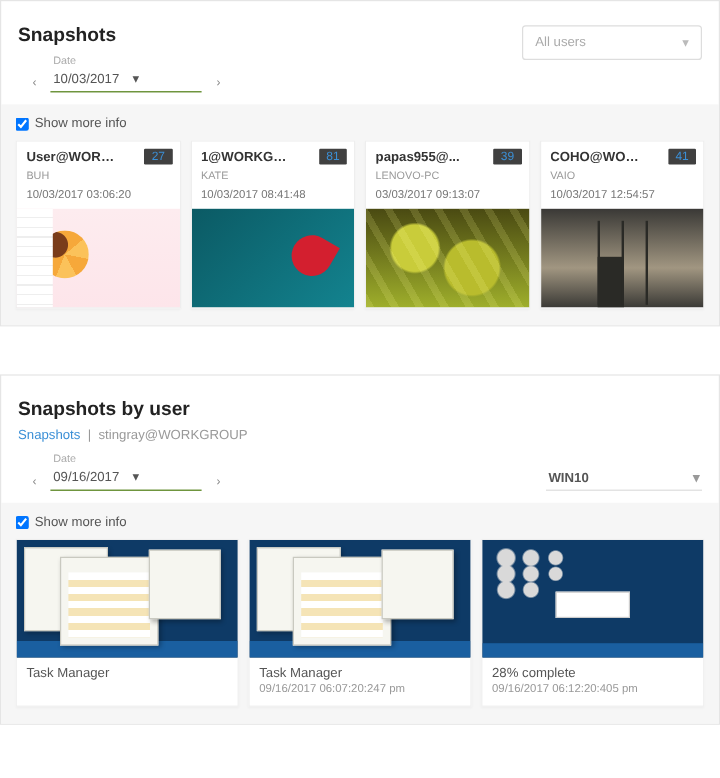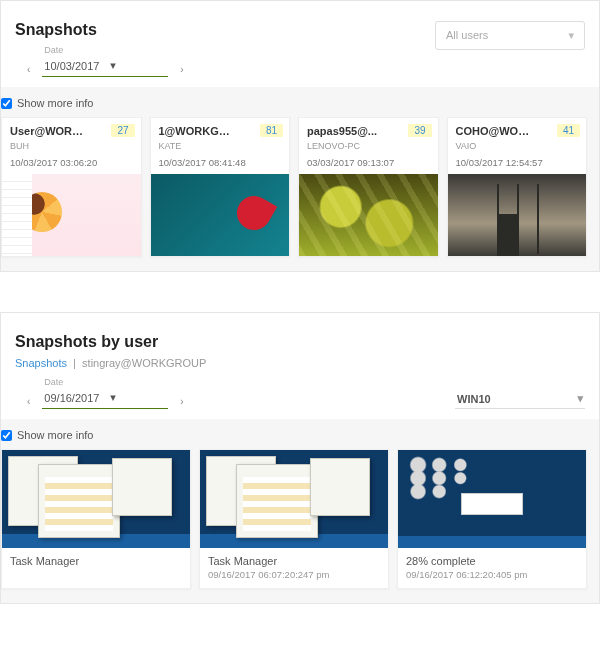--- a/index.html
+++ b/index.html
@@ -10,30 +10,30 @@
   .breadcrumb { font-size: 11px; color: #999; margin: 6px 0 8px 0; }
   .breadcrumb a { color: #3b8fd6; text-decoration: none; }
   .date-wrap { display: flex; align-items: flex-end; gap: 8px; margin-left: 8px; }
   .date-field-wrap { display: flex; flex-direction: column; }
   .date-label { font-size: 9px; color: #aaa; margin-left: 2px; }
   .date-field { display: flex; align-items: center; border-bottom: 1px solid #4d7c0f; padding: 2px 0 2px 2px; }
   .date-field span { font-size: 11px; color: #555; width: 62px; }
   .arrow { font-size: 10px; color: #888; cursor: pointer; padding: 2px 4px; user-select: none; }
   .users-select { border: 1px solid #ddd; border-radius: 3px; padding: 7px 10px; font-size: 11px; color: #aaa; width: 150px; display: flex; justify-content: space-between; cursor: pointer; }
   .user-simple { border-bottom: 1px solid #ddd; font-size: 11px; color: #555; width: 130px; padding: 3px 2px; display: flex; justify-content: space-between; align-items: center; cursor: pointer; font-weight: bold; }
-  .panel-body { background: #f6f6f6; padding: 10px 12px 14px 0; }
+  .panel-body { background: #f6f6f6; padding: 10px 12px 14px 12px; }
   .showmore { display: flex; align-items: center; gap: 5px; font-size: 11px; color: #555; margin-bottom: 8px; }
   .showmore input { width: 11px; height: 11px; }
   .card-row { display: flex; gap: 8px; }
   .card { flex: 1; background: #fff; border: 1px solid #eee; box-shadow: 0 1px 2px rgba(0,0,0,0.04); }
   .card-head { padding: 7px 8px 6px 8px; position: relative; }
   .card-head .uname { font-size: 11px; font-weight: 600; color: #333; white-space: nowrap; overflow: hidden; text-overflow: ellipsis; width: 76px; display: inline-block; }
   .card-head .machine { font-size: 9px; color: #999; margin-top: 1px; }
   .card-head .ts { font-size: 9.5px; color: #777; margin-top: 6px; }
-  .count { position: absolute; right: 6px; top: 6px; background: #fef9c3; color: #3b8fd6; font-size: 10px; padding: 1px 6px; border-radius: 1px; }
+  .count { position: absolute; right: 6px; top: 6px; background: #404040; color: #3b8fd6; font-size: 10px; padding: 1px 6px; border-radius: 1px; }
   .thumb { width: 100%; height: 82px; display: block; position: relative; overflow: hidden; }
   .thumb2 { width: 100%; height: 98px; display: block; position: relative; overflow: hidden; background:#0e3a66; }
   .card-foot { padding: 7px 8px 8px 8px; }
   .card-foot .ftitle { font-size: 11px; color: #555; margin-bottom: 2px; }
   .card-foot .fts { font-size: 9.5px; color: #999; }
   
   .flower1 { background: linear-gradient(#fdecef,#fde5ea); }
   .flower1::before { content:""; position:absolute; left:20px; top:18px; width:40px; height:40px; background:radial-gradient(circle at 30% 30%, #7a3c1a 26%, transparent 28%), conic-gradient(#f6a83a 0 14%, #fbc25a 0 28%, #f6a83a 0 42%, #fbc25a 0 56%, #f6a83a 0 70%, #fbc25a 0 84%, #f6a83a 0); border-radius:50%; }
   .flower1::after { content:""; position:absolute; left:0; top:0; width:30px; height:82px; background:repeating-linear-gradient(#fff 0 7px,#eee 7px 8px); }
   .flower2 { background: linear-gradient(135deg,#0b5a64,#13838f); }

